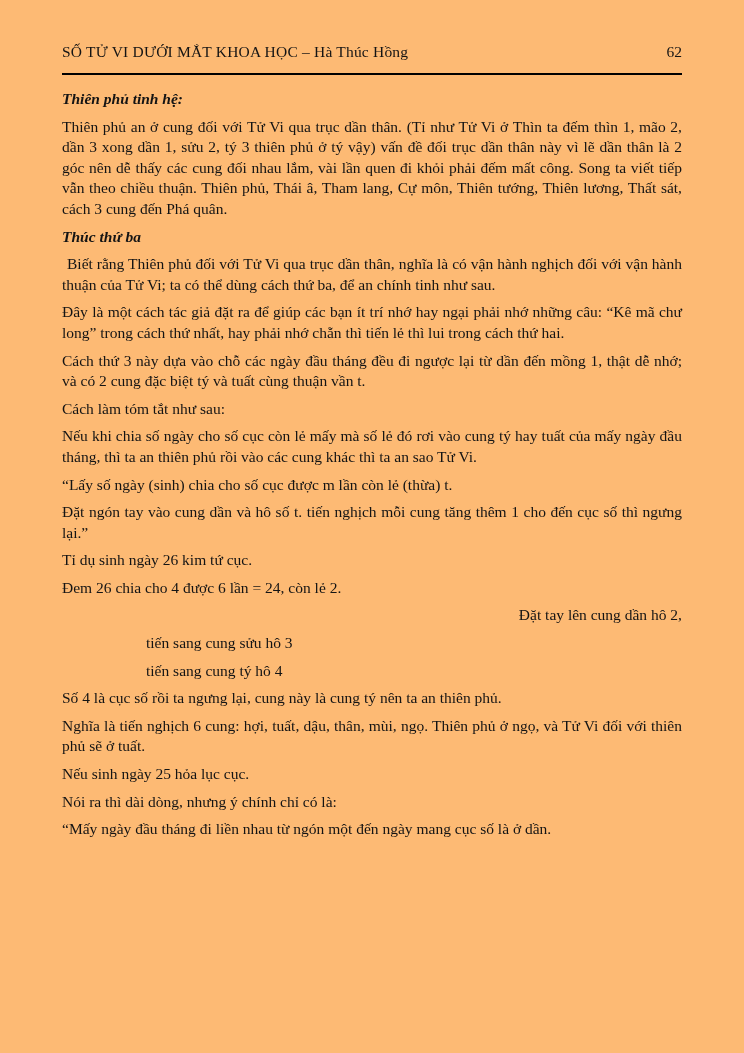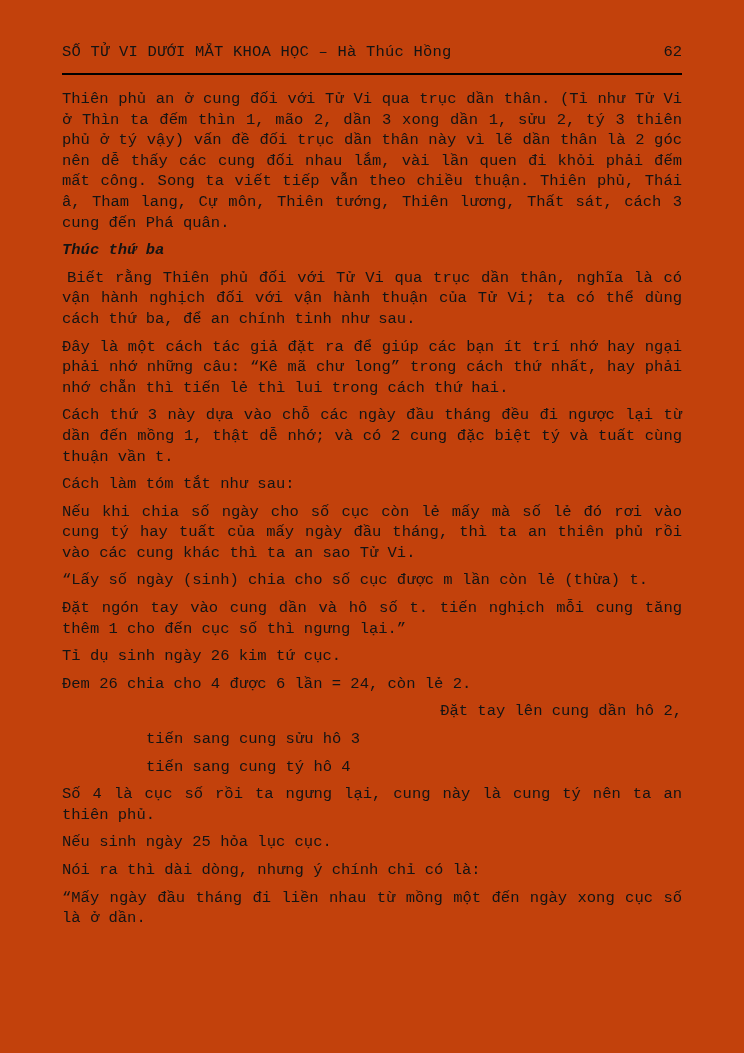--- a/index.html
+++ b/index.html
@@ -5,23 +5,23 @@
   html, body {
     margin: 0;
     padding: 0;
     background: #ffffff;
   }
   .page {
     position: relative;
     box-sizing: border-box;
     width: 744px;
     height: 1053px;
-    background: #c2410c;
+    background: #fdba74;
     padding: 42px 62px 18px 62px;
-    font-family: Liberation Mono, monospace;
+    font-family: Liberation Serif, serif;
     color: #141414;
     overflow: hidden;
   }
   .header-row {
     display: flex;
     justify-content: space-between;
     align-items: baseline;
     font-size: 15.5px;
     line-height: 20px;
   }
@@ -52,33 +52,35 @@
 
 <div class="page">
 
   <div class="header-row">
     <span class="header-title">SỐ TỬ VI DƯỚI MẮT KHOA HỌC – Hà Thúc Hồng</span>
     <span class="header-page-number">62</span>
   </div>
   <hr class="header-rule">
 
   <div class="content">
+    <p class="heading">Thiên phủ tinh hệ:</p>
     <p class="body">Thiên phủ an ở cung đối với Tử Vi qua trục dần thân. (Tỉ như Tử Vi ở Thìn ta đếm thìn 1, mão 2, dần 3 xong dần 1, sửu 2, tý 3 thiên phủ ở tý vậy) vấn đề đối trục dần thân này vì lẽ dần thân là 2 góc nên dễ thấy các cung đối nhau lắm, vài lần quen đi khỏi phải đếm mất công. Song ta viết tiếp vẫn theo chiều thuận. Thiên phủ, Thái â, Tham lang, Cự môn, Thiên tướng, Thiên lương, Thất sát, cách 3 cung đến Phá quân.</p>
     <p class="heading">Thúc thứ ba</p>
     <p class="body lead-space">Biết rằng Thiên phủ đối với Tử Vi qua trục dần thân, nghĩa là có vận hành nghịch đối với vận hành thuận của Tử Vi; ta có thể dùng cách thứ ba, để an chính tinh như sau.</p>
     <p class="body">Đây là một cách tác giả đặt ra để giúp các bạn ít trí nhớ hay ngại phải nhớ những câu: “Kê mã chư long” trong cách thứ nhất, hay phải nhớ chẵn thì tiến lẻ thì lui trong cách thứ hai.</p>
     <p class="body">Cách thứ 3 này dựa vào chỗ các ngày đầu tháng đều đi ngược lại từ dần đến mồng 1, thật dễ nhớ; và có 2 cung đặc biệt tý và tuất cùng thuận vần t.</p>
     <p class="body">Cách làm tóm tắt như sau:</p>
     <p class="body">Nếu khi chia số ngày cho số cục còn lẻ mấy mà số lẻ đó rơi vào cung tý hay tuất của mấy ngày đầu tháng, thì ta an thiên phủ rồi vào các cung khác thì ta an sao Tử Vi.</p>
     <p class="body">“Lấy số ngày (sinh) chia cho số cục được m lần còn lẻ (thừa) t.</p>
     <p class="body">Đặt ngón tay vào cung dần và hô số t. tiến nghịch mỗi cung tăng thêm 1 cho đến cục số thì ngưng lại.”</p>
     <p class="body">Tỉ dụ sinh ngày 26 kim tứ cục.</p>
     <p class="body">Đem 26 chia cho 4 được 6 lần = 24, còn lẻ 2.</p>
     <p class="indent-1">Đặt tay lên cung dần hô 2,</p>
     <p class="indent-2">tiến sang cung sửu hô 3</p>
     <p class="indent-2">tiến sang cung tý hô 4</p>
     <p class="body">Số 4 là cục số rồi ta ngưng lại, cung này là cung tý nên ta an thiên phủ.</p>
+    <p class="body">Nghĩa là tiến nghịch 6 cung: hợi, tuất, dậu, thân, mùi, ngọ. Thiên phủ ở ngọ, và Tử Vi đối với thiên phủ sẽ ở tuất.</p>
     <p class="body">Nếu sinh ngày 25 hỏa lục cục.</p>
     <p class="body">Nói ra thì dài dòng, nhưng ý chính chỉ có là:</p>
-    <p class="body">“Mấy ngày đầu tháng đi liền nhau từ mồng một đến ngày xong cục số là ở dần.</p>
+    <p class="body">“Mấy ngày đầu tháng đi liền nhau từ ngón một đến ngày mang cục số là ở dần.</p>
   </div>
 
 </div>
 
 </body></html>

